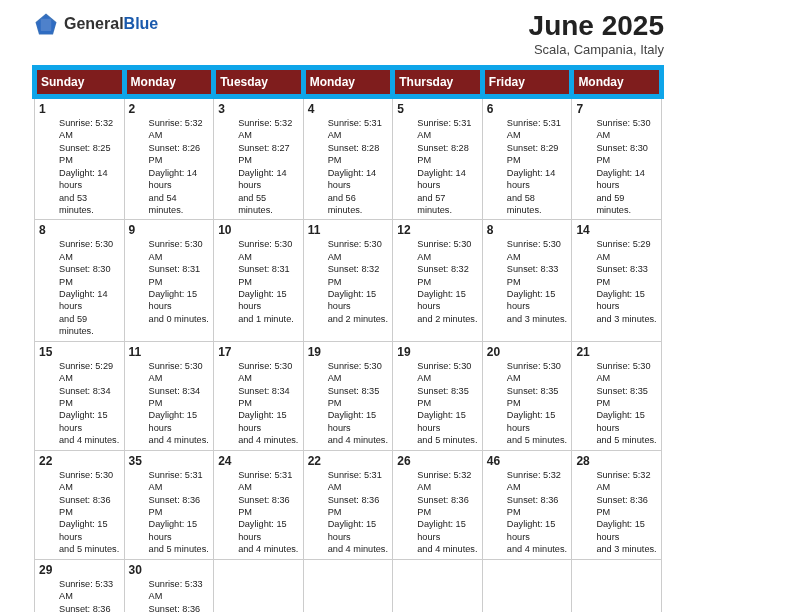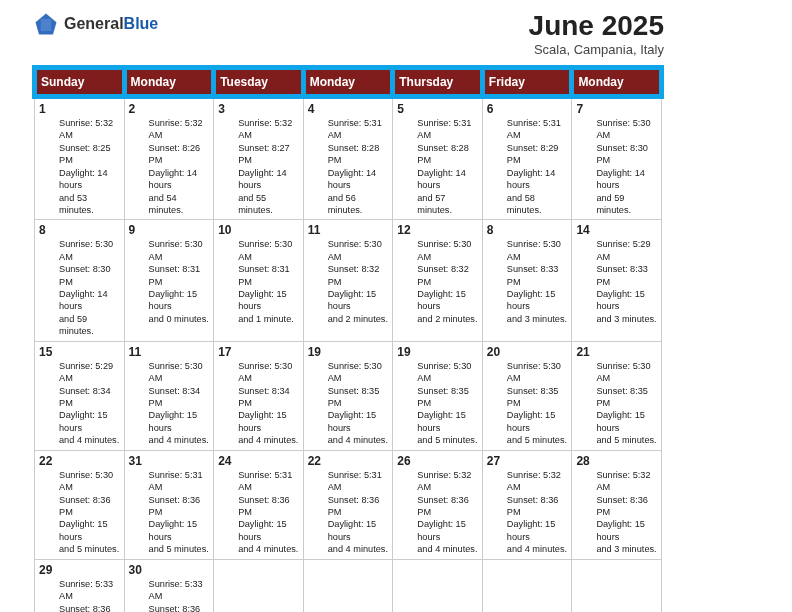--- a/index.html
+++ b/index.html
@@ -278,21 +278,21 @@
         </tr>
         <tr>
           <td>
             <span class="day-num">22</span>
             <div class="cell-text" style="white-space: pre-line;">Sunrise: 5:30 AM
 Sunset: 8:36 PM
 Daylight: 15 hours
 and 5 minutes.</div>
           </td>
           <td>
-            <span class="day-num">31</span>
+            <span class="day-num">35</span>
             <div class="cell-text" style="white-space: pre-line;">Sunrise: 5:31 AM
 Sunset: 8:36 PM
 Daylight: 15 hours
 and 5 minutes.</div>
           </td>
           <td>
             <span class="day-num">24</span>
             <div class="cell-text" style="white-space: pre-line;">Sunrise: 5:31 AM
 Sunset: 8:36 PM
 Daylight: 15 hours
@@ -306,21 +306,21 @@
 and 4 minutes.</div>
           </td>
           <td>
             <span class="day-num">26</span>
             <div class="cell-text" style="white-space: pre-line;">Sunrise: 5:32 AM
 Sunset: 8:36 PM
 Daylight: 15 hours
 and 4 minutes.</div>
           </td>
           <td>
-            <span class="day-num">27</span>
+            <span class="day-num">46</span>
             <div class="cell-text" style="white-space: pre-line;">Sunrise: 5:32 AM
 Sunset: 8:36 PM
 Daylight: 15 hours
 and 4 minutes.</div>
           </td>
           <td>
             <span class="day-num">28</span>
             <div class="cell-text" style="white-space: pre-line;">Sunrise: 5:32 AM
 Sunset: 8:36 PM
 Daylight: 15 hours

